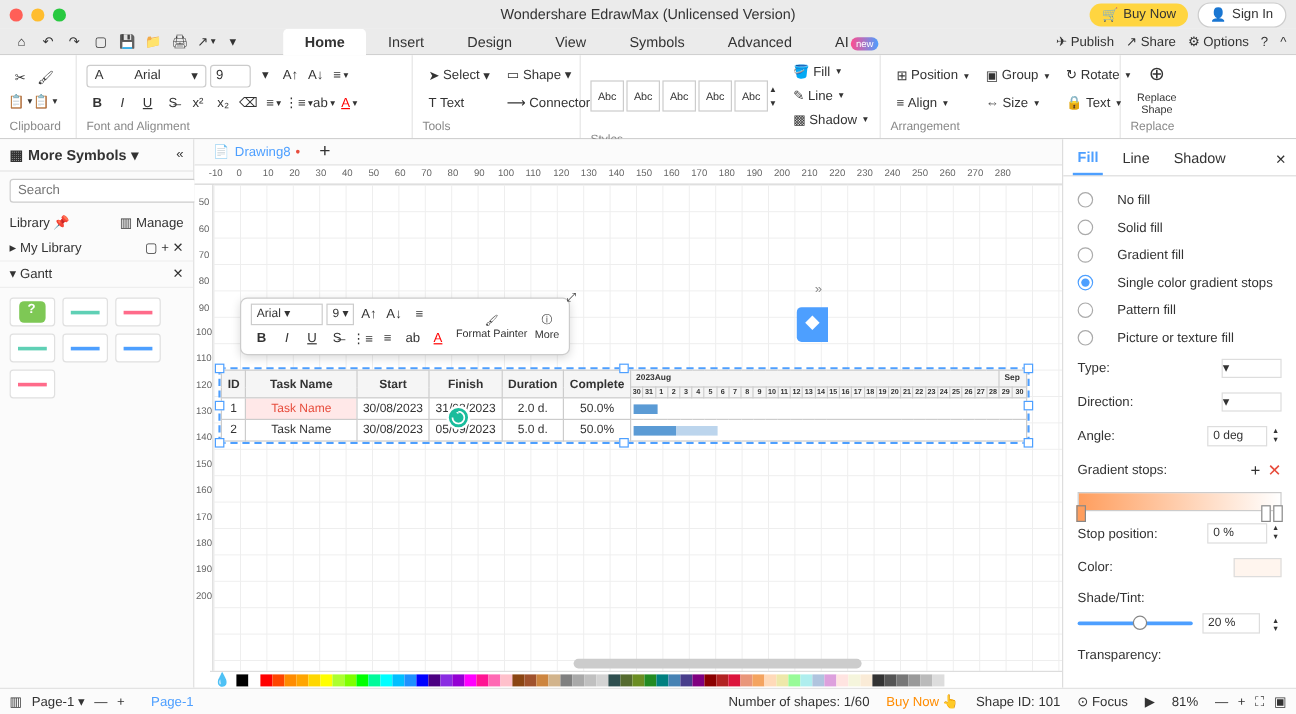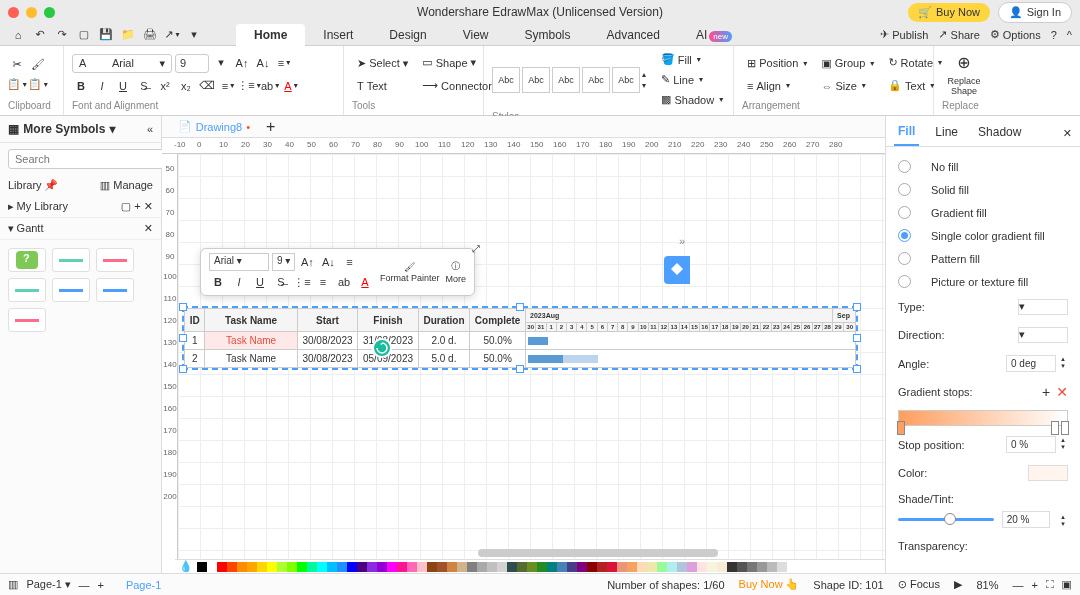--- a/index.html
+++ b/index.html
@@ -614,21 +614,21 @@
       <div class="fill-opt">
           <div class="radio"></div>
           <span>Solid fill</span>
         </div>
       <div class="fill-opt">
           <div class="radio"></div>
           <span>Gradient fill</span>
         </div>
       <div class="fill-opt">
           <div class="radio checked"></div>
-          <span>Single color gradient fill</span>
+          <span>Single color gradient stops</span>
         </div>
       <div class="fill-opt">
           <div class="radio"></div>
           <span>Pattern fill</span>
         </div>
       <div class="fill-opt">
           <div class="radio"></div>
           <span>Picture or texture fill</span>
         </div>
 

